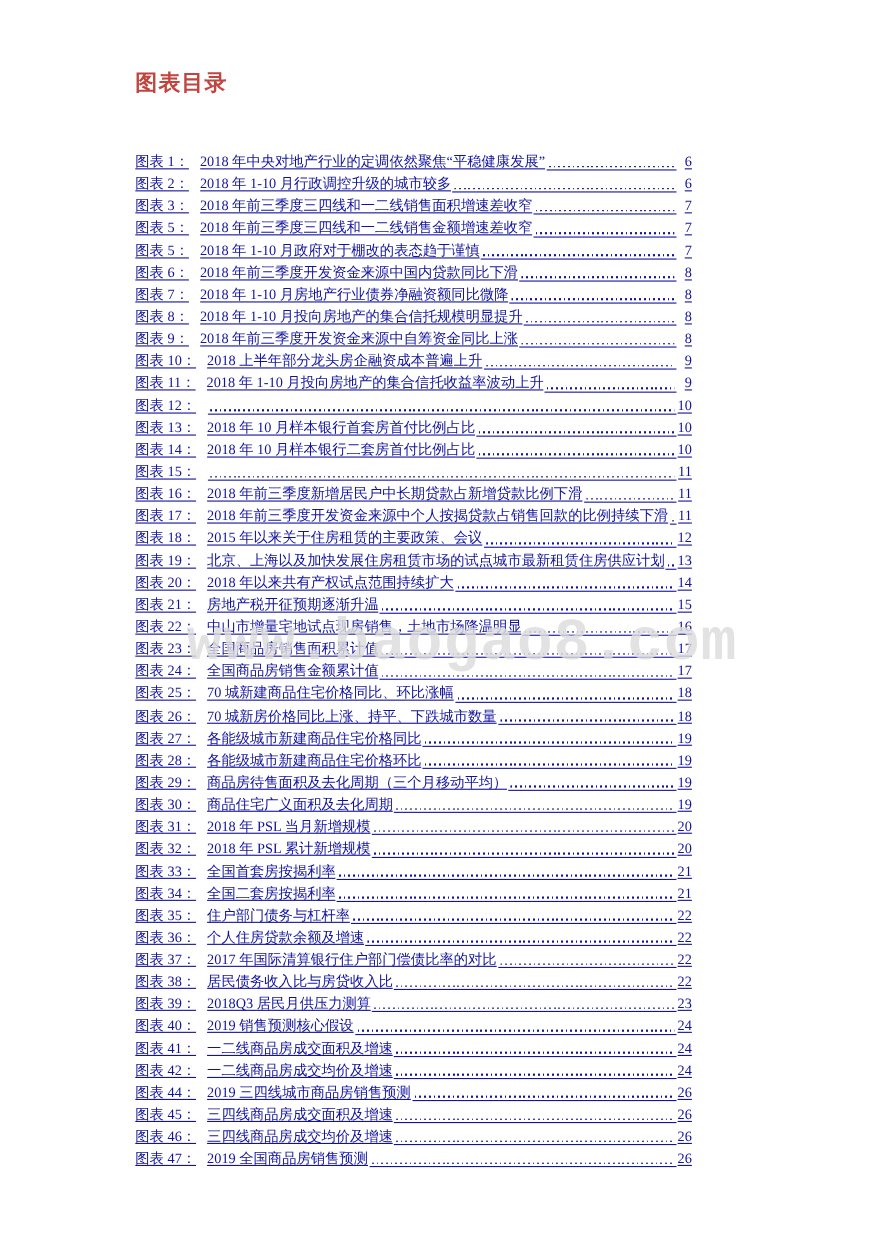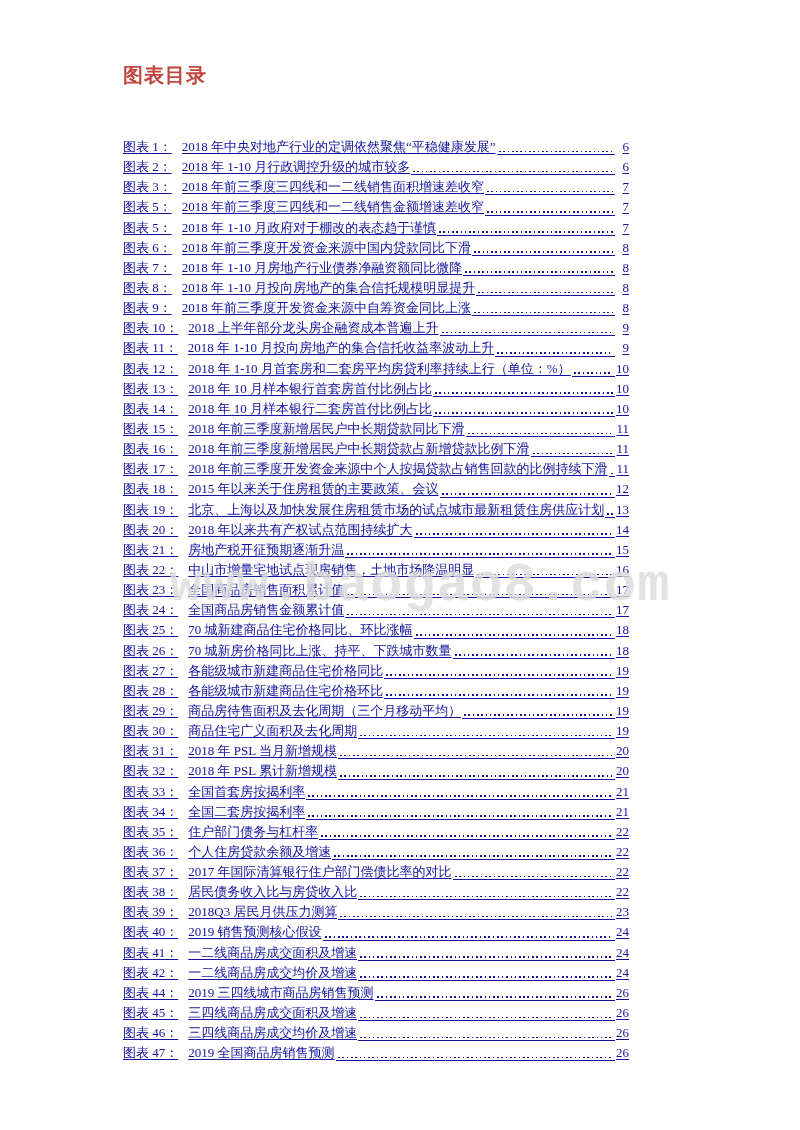--- a/index.html
+++ b/index.html
@@ -169,42 +169,40 @@
 
   <div class="toc-row">
     <span class="lbl">图表 11：</span>
     <span class="txt">2018 年 1-10 月投向房地产的集合信托收益率波动上升</span>
     <span class="leader"></span>
     <span class="pg">9</span>
   </div>
 
   <div class="toc-row">
     <span class="lbl">图表 12：</span>
-    <span class="txt">2018 年 1-10 月首套房和二套房平均房贷利率持续上行（单位：%）</span>
     <span class="leader"></span>
     <span class="pg">10</span>
   </div>
 
   <div class="toc-row">
     <span class="lbl">图表 13：</span>
     <span class="txt">2018 年 10 月样本银行首套房首付比例占比</span>
     <span class="leader"></span>
     <span class="pg">10</span>
   </div>
 
   <div class="toc-row">
     <span class="lbl">图表 14：</span>
     <span class="txt">2018 年 10 月样本银行二套房首付比例占比</span>
     <span class="leader"></span>
     <span class="pg">10</span>
   </div>
 
   <div class="toc-row">
     <span class="lbl">图表 15：</span>
-    <span class="txt">2018 年前三季度新增居民户中长期贷款同比下滑</span>
     <span class="leader"></span>
     <span class="pg">11</span>
   </div>
 
   <div class="toc-row">
     <span class="lbl">图表 16：</span>
     <span class="txt">2018 年前三季度新增居民户中长期贷款占新增贷款比例下滑</span>
     <span class="leader"></span>
     <span class="pg">11</span>
   </div>

